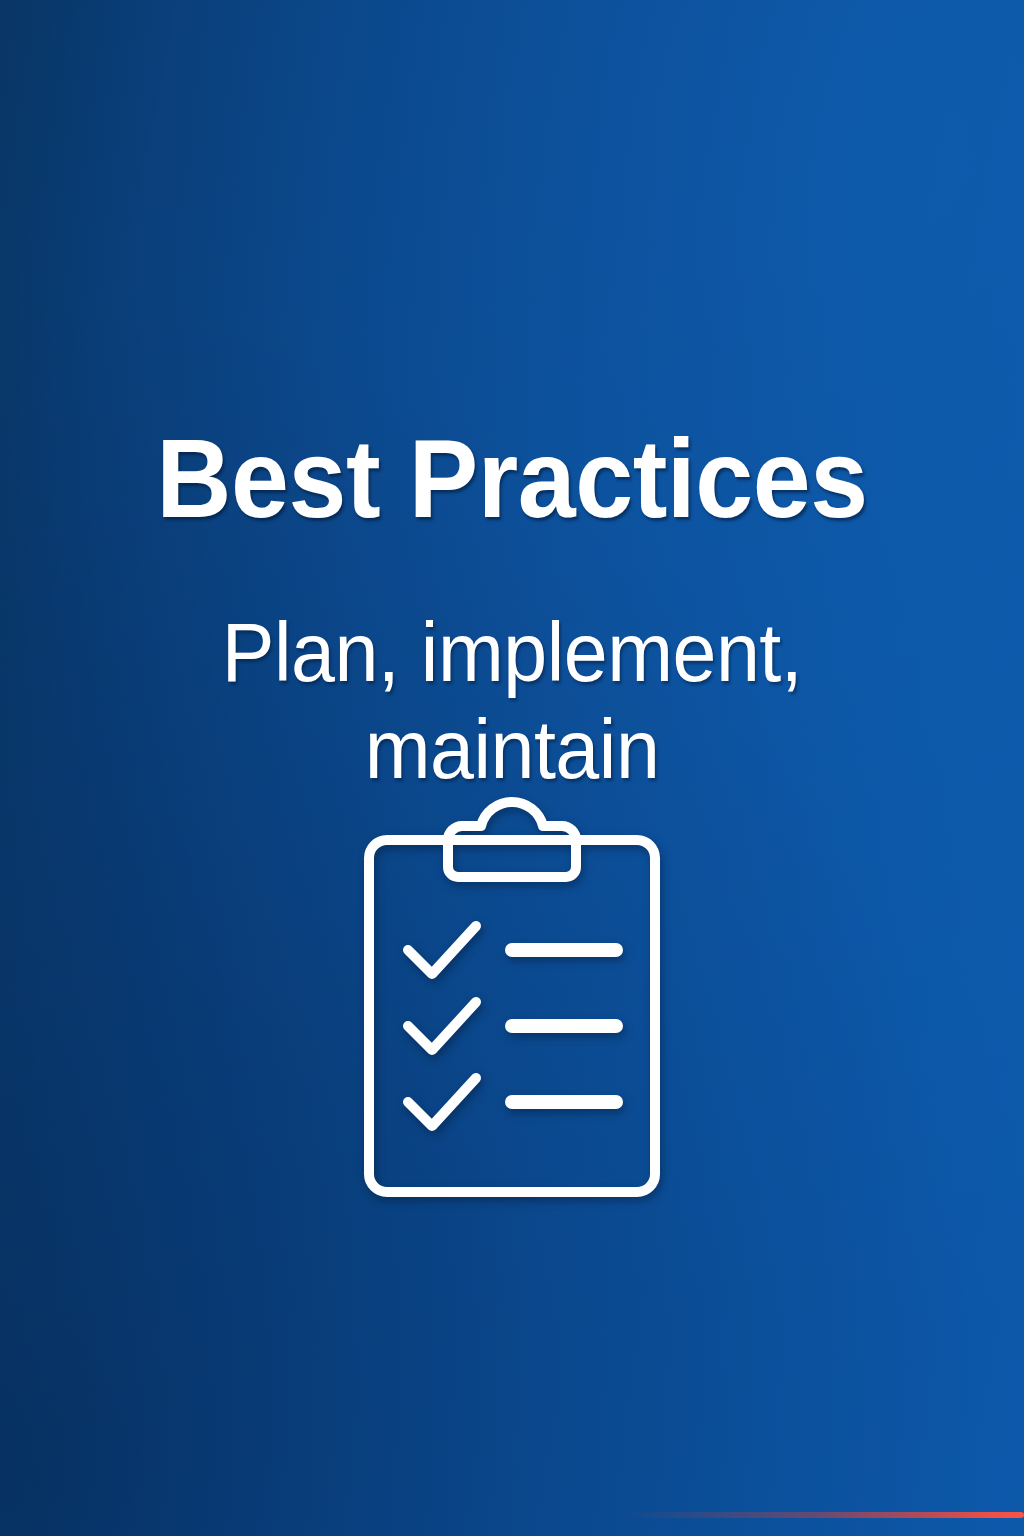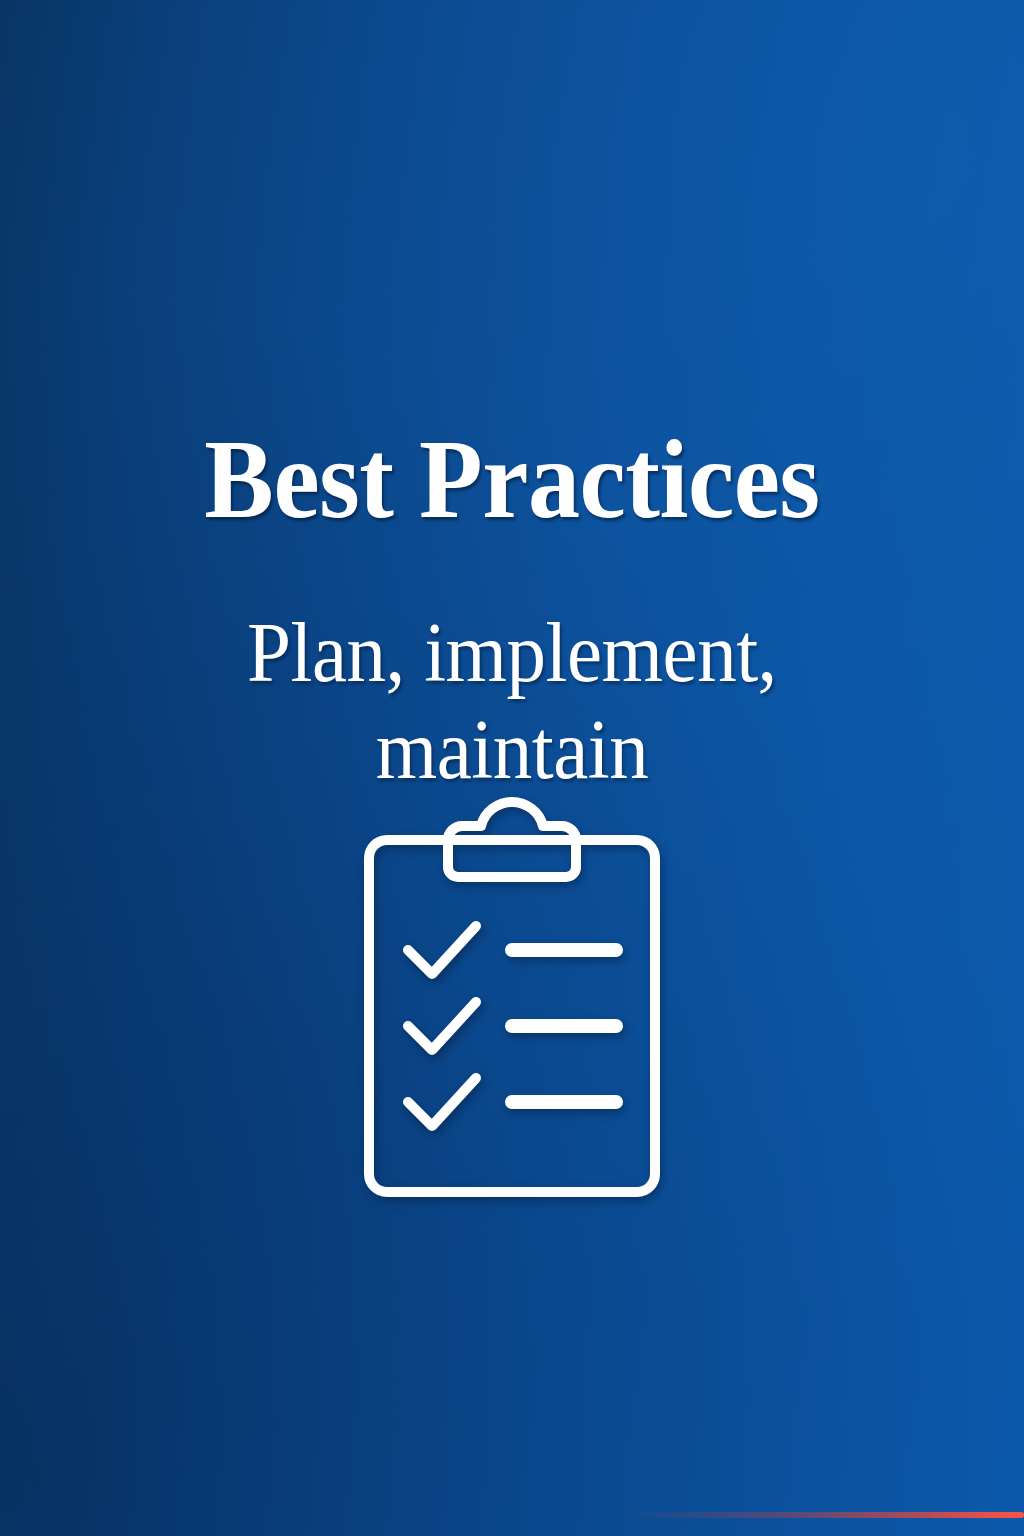--- a/index.html
+++ b/index.html
@@ -53,21 +53,20 @@
                 rgba(0,16,40,0.10) 45%,
                 rgba(0,0,0,0.00) 78%);
     pointer-events: none;
   }
 
   .content {
     position: relative;
     z-index: 3;
     width: 100%;
     height: 100%;
-    font-family: Liberation Serif, serif;
   }
 
   .title {
     position: absolute;
     left: 0;
     right: 0;
     top: 348px;
     text-align: center;
     color: #ffffff;
     font-size: 112px;

